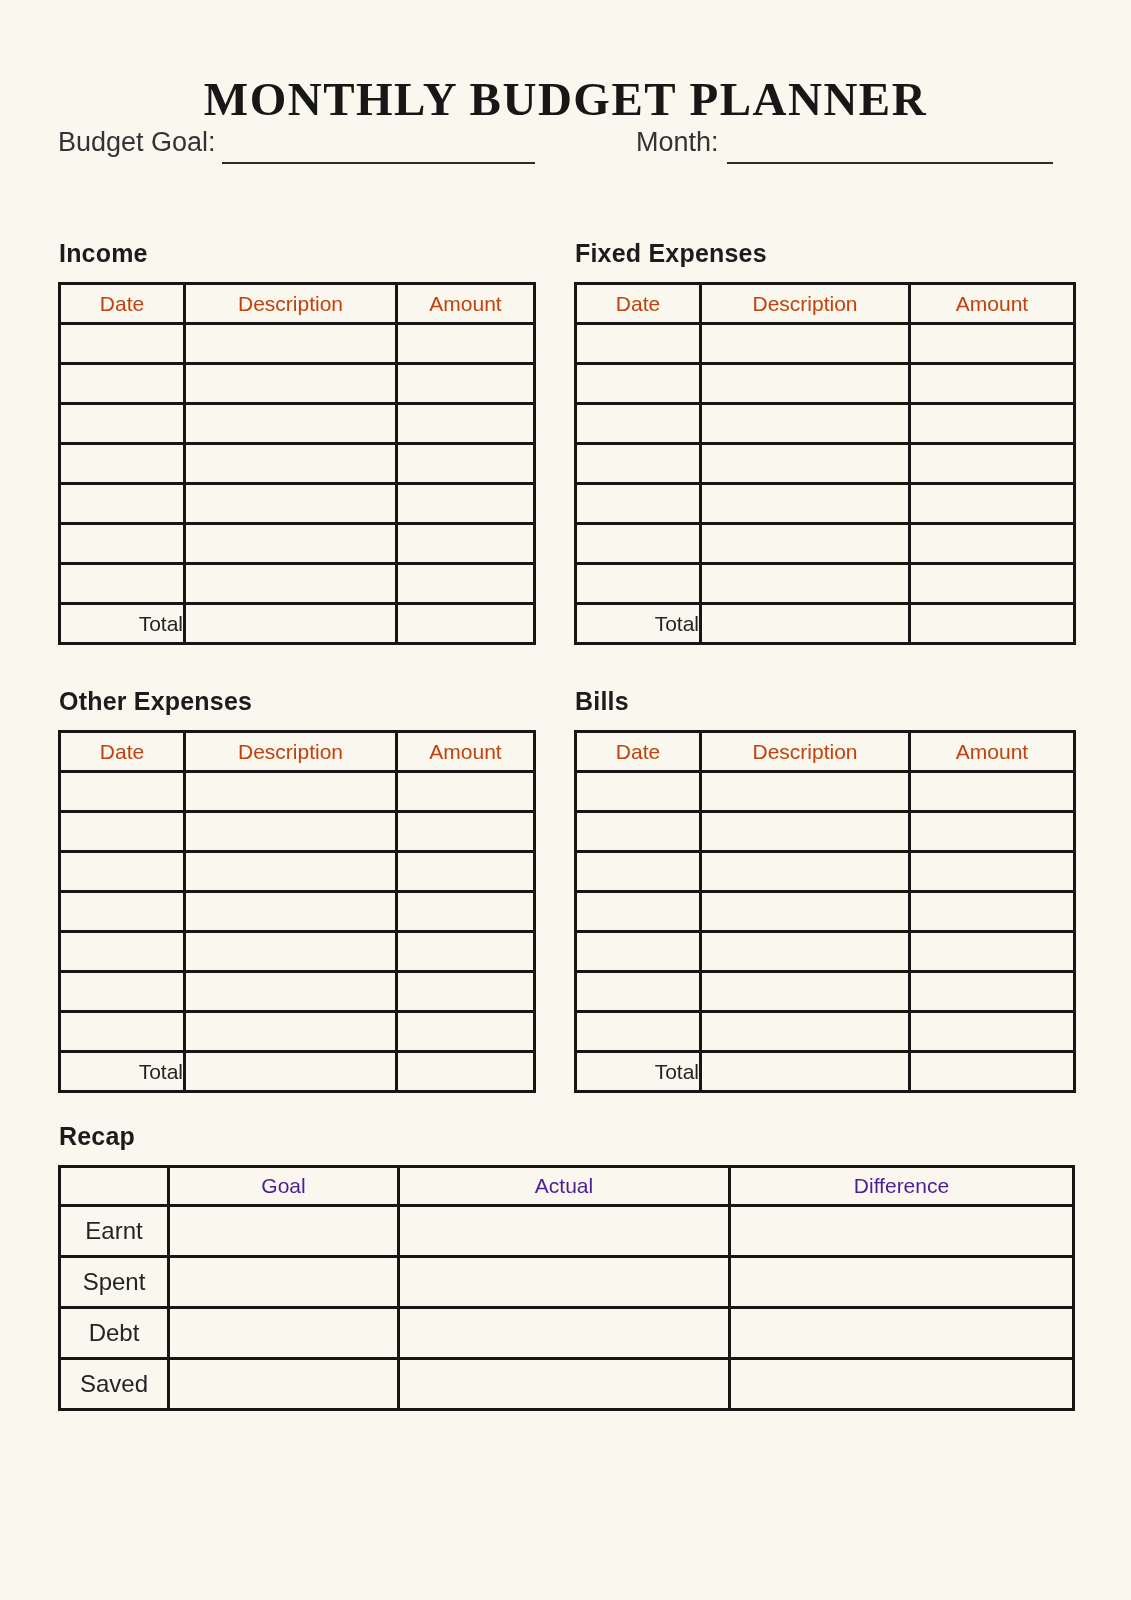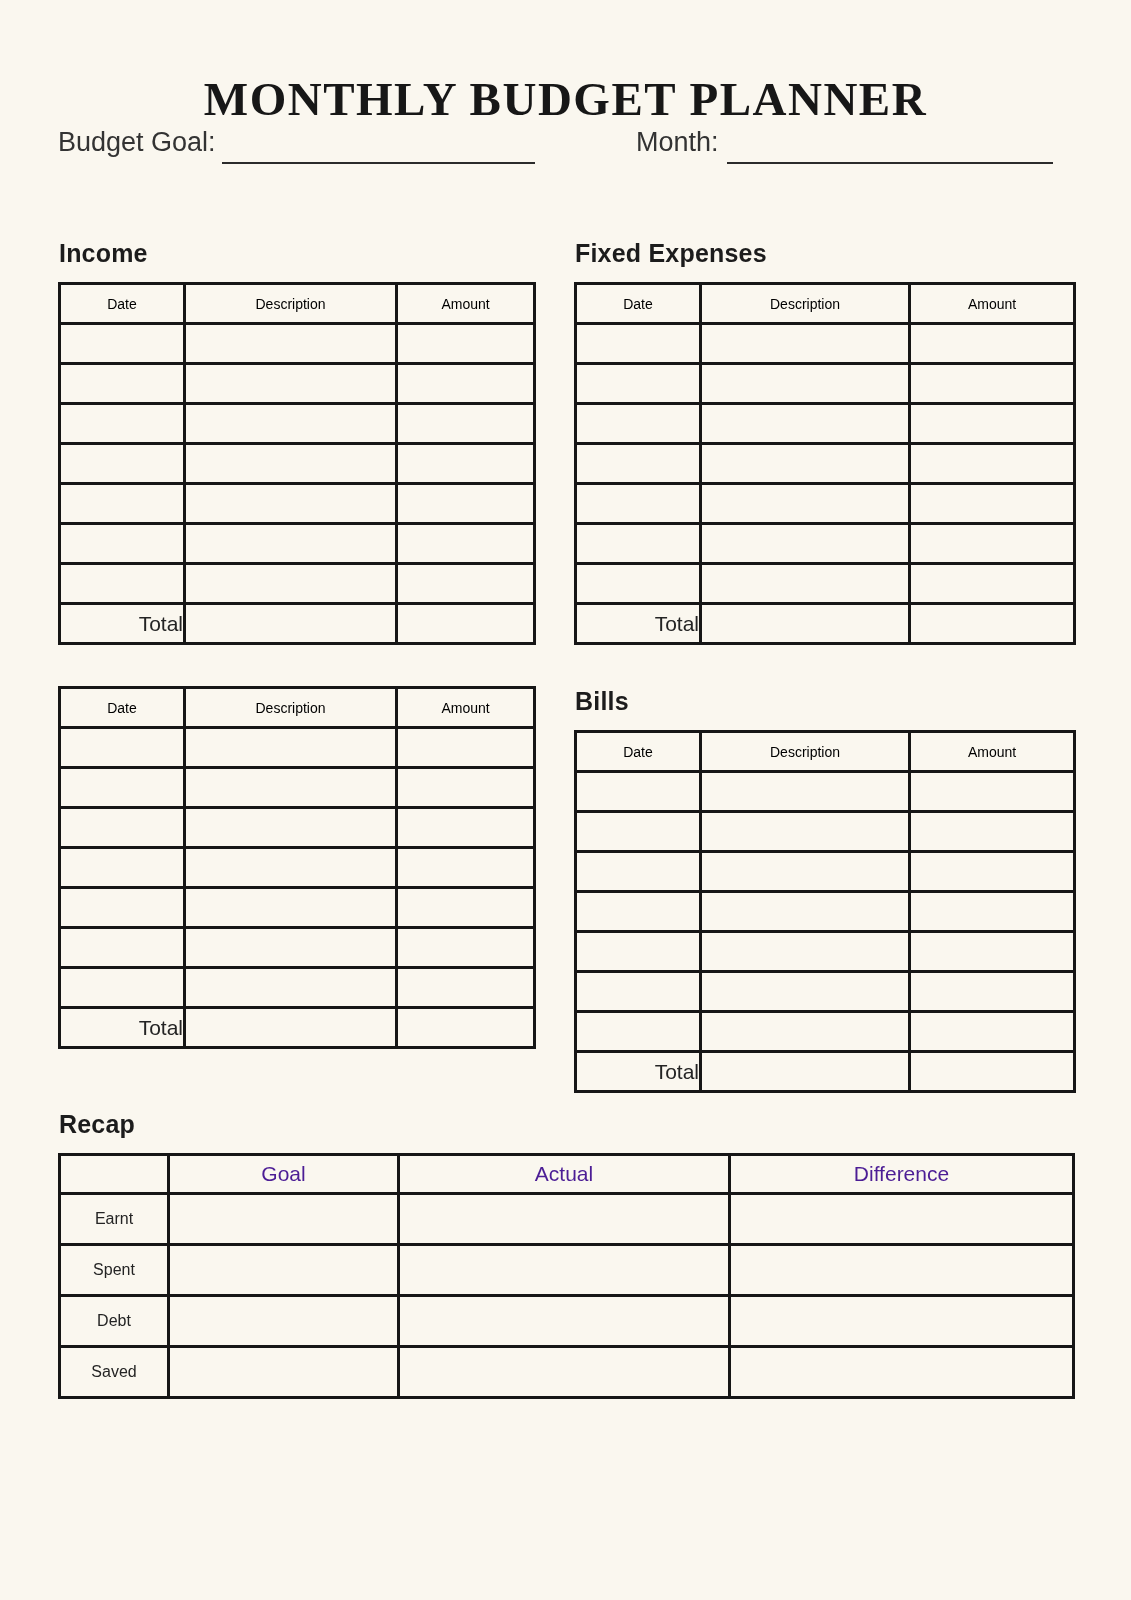--- a/index.html
+++ b/index.html
@@ -80,59 +80,59 @@
     table-layout: fixed;
     width: 100%;
   }
   td, th {
     border: 3px solid #161616;
     font-weight: 400;
     padding: 0;
   }
   .entry-table th {
     height: 37px;
-    font-size: 14px;
-    color: #000000;
+    font-size: 21px;
+    color: #c2410c;
   }
   .entry-table td {
     height: 37px;
   }
   .entry-table .total-cell {
     text-align: right;
     font-size: 21px;
     color: #242424;
   }
   
   .cols-left .col-date { width: 125px; }
   .cols-left .col-desc { width: 212px; }
   .cols-left .col-amount { width: 138px; }
   
   .cols-right .col-date { width: 125px; }
   .cols-right .col-desc { width: 209px; }
   .cols-right .col-amount { width: 165px; }
 
   
   .recap {
-    margin-top: 16px;
+    margin-top: 28px;
   }
   .recap-table {
     width: 1014px;
   }
   .recap-table th {
     height: 36px;
     font-size: 21px;
     text-align: center;
     color: #4c1d95;
   }
   .recap-table td {
     height: 48px;
   }
   .recap-table .recap-label {
     text-align: center;
-    font-size: 16px;
+    font-size: 24px;
     color: #242424;
   }
   .recap-table .col-rowlabel { width: 109px; }
   .recap-table .col-goal { width: 230px; }
   .recap-table .col-actual { width: 331px; }
   .recap-table .col-diff { width: 344px; }
 </style>
 </head>
 <body>
 
@@ -271,20 +271,21 @@
           <tr>
             <td class="total-cell">Total</td>
             <td></td>
             <td></td>
           </tr>
         </tfoot>
       </table>
     </section>
 
     <section>
+      <h2 class="section-heading">Other Expenses</h2>
       <table class="entry-table cols-left">
         <colgroup>
             <col class="col-date">
             <col class="col-desc">
             <col class="col-amount">
           </colgroup>
         <thead>
           <tr>
             <th>Date</th>
             <th>Description</th>

